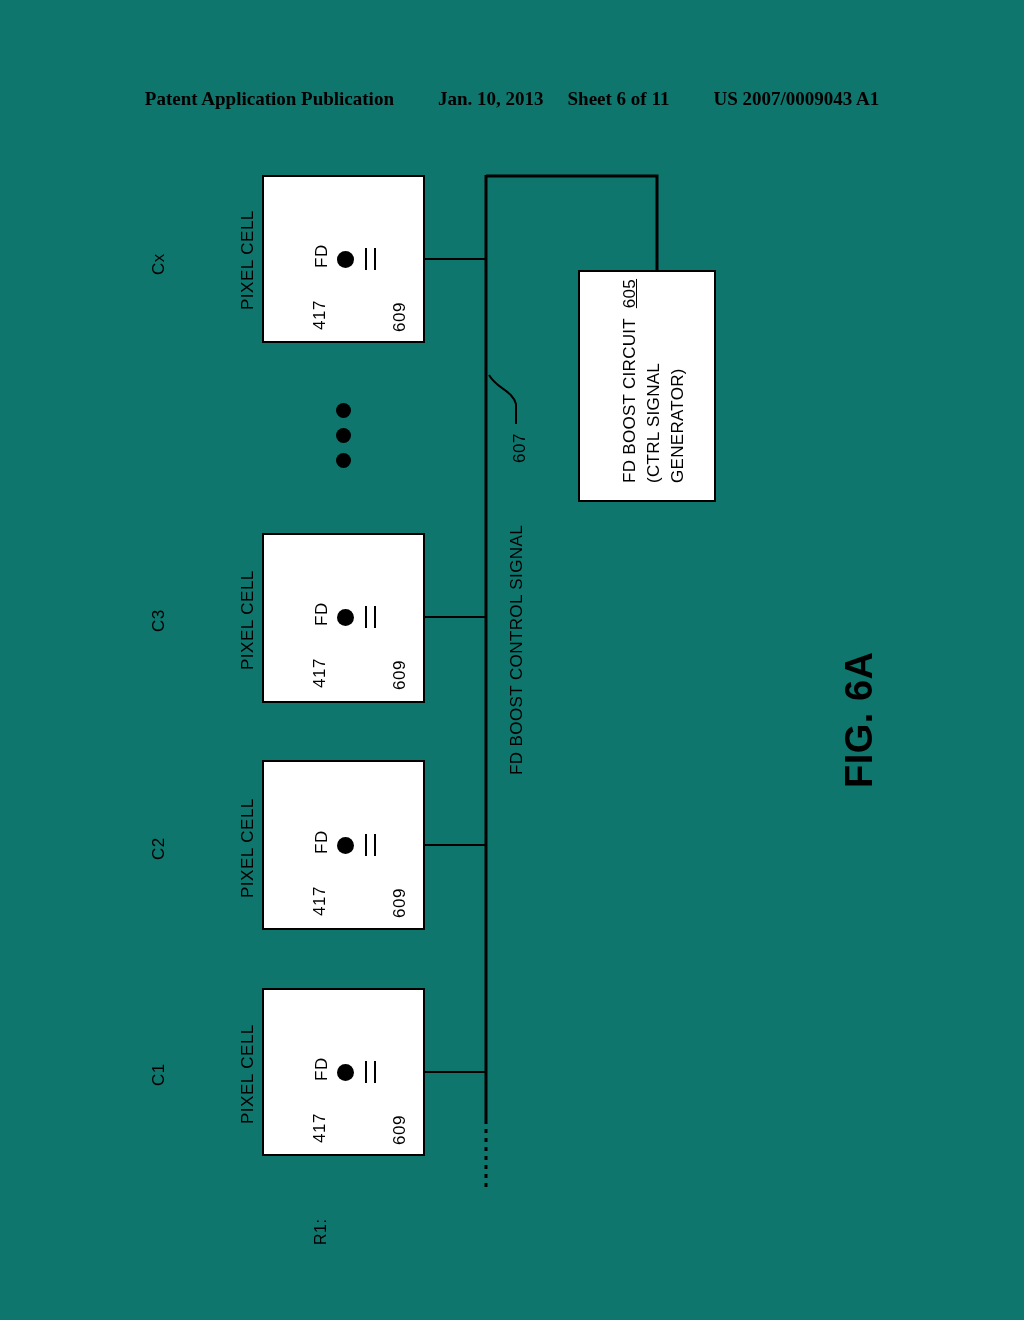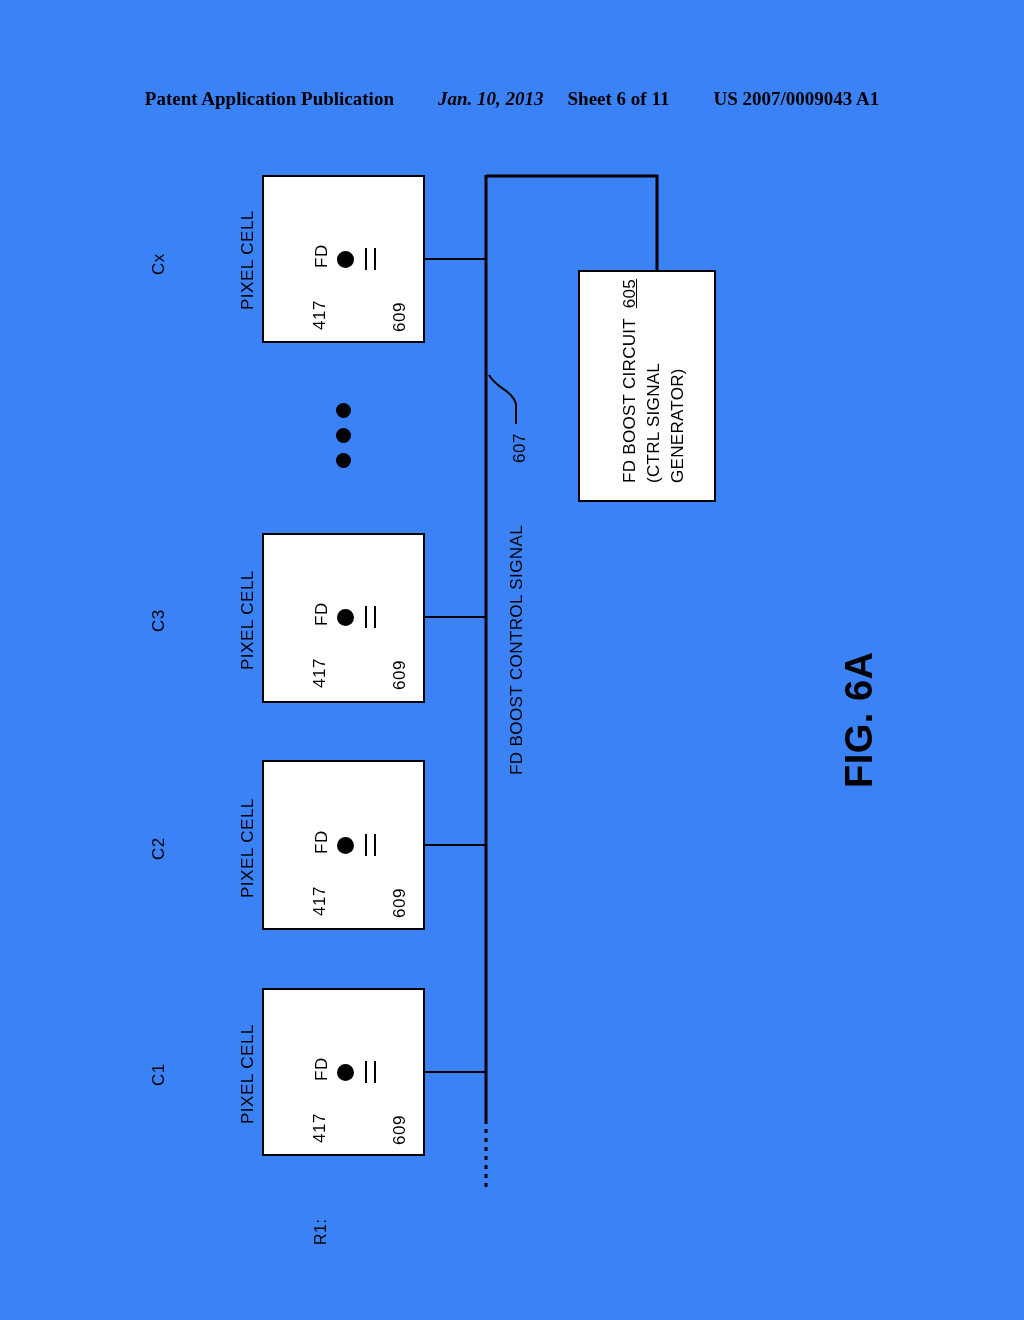--- a/index.html
+++ b/index.html
@@ -8,42 +8,42 @@
     background: #ffffff;
   }
   body {
     font-family: "Liberation Sans", sans-serif;
     color: #000000;
   }
   #page {
     position: relative;
     width: 1024px;
     height: 1320px;
-    background: #3b82f6;
+    background: #0f766e;
     overflow: hidden;
   }
 
   
   .pat-header {
     position: absolute;
     top: 88px;
     left: 0;
     width: 1024px;
     height: 26px;
     display: flex;
     justify-content: center;
     align-items: baseline;
     font-family: "Liberation Serif", serif;
     font-weight: bold;
     font-size: 19px;
     letter-spacing: 0px;
     white-space: nowrap;
   }
   .pat-header .h-pub { margin-right: 44px; }
-  .pat-header .h-date { margin-right: 10px; font-style: italic; }
+  .pat-header .h-date { margin-right: 10px; }
   .pat-header .h-sheet { margin-right: 44px; margin-left: 14px; }
   .pat-header .h-num { }
 
   
   .rot {
     position: absolute;
     transform-origin: 0 0;
     transform: rotate(-90deg);
     white-space: nowrap;
     font-family: "Liberation Sans", sans-serif;

